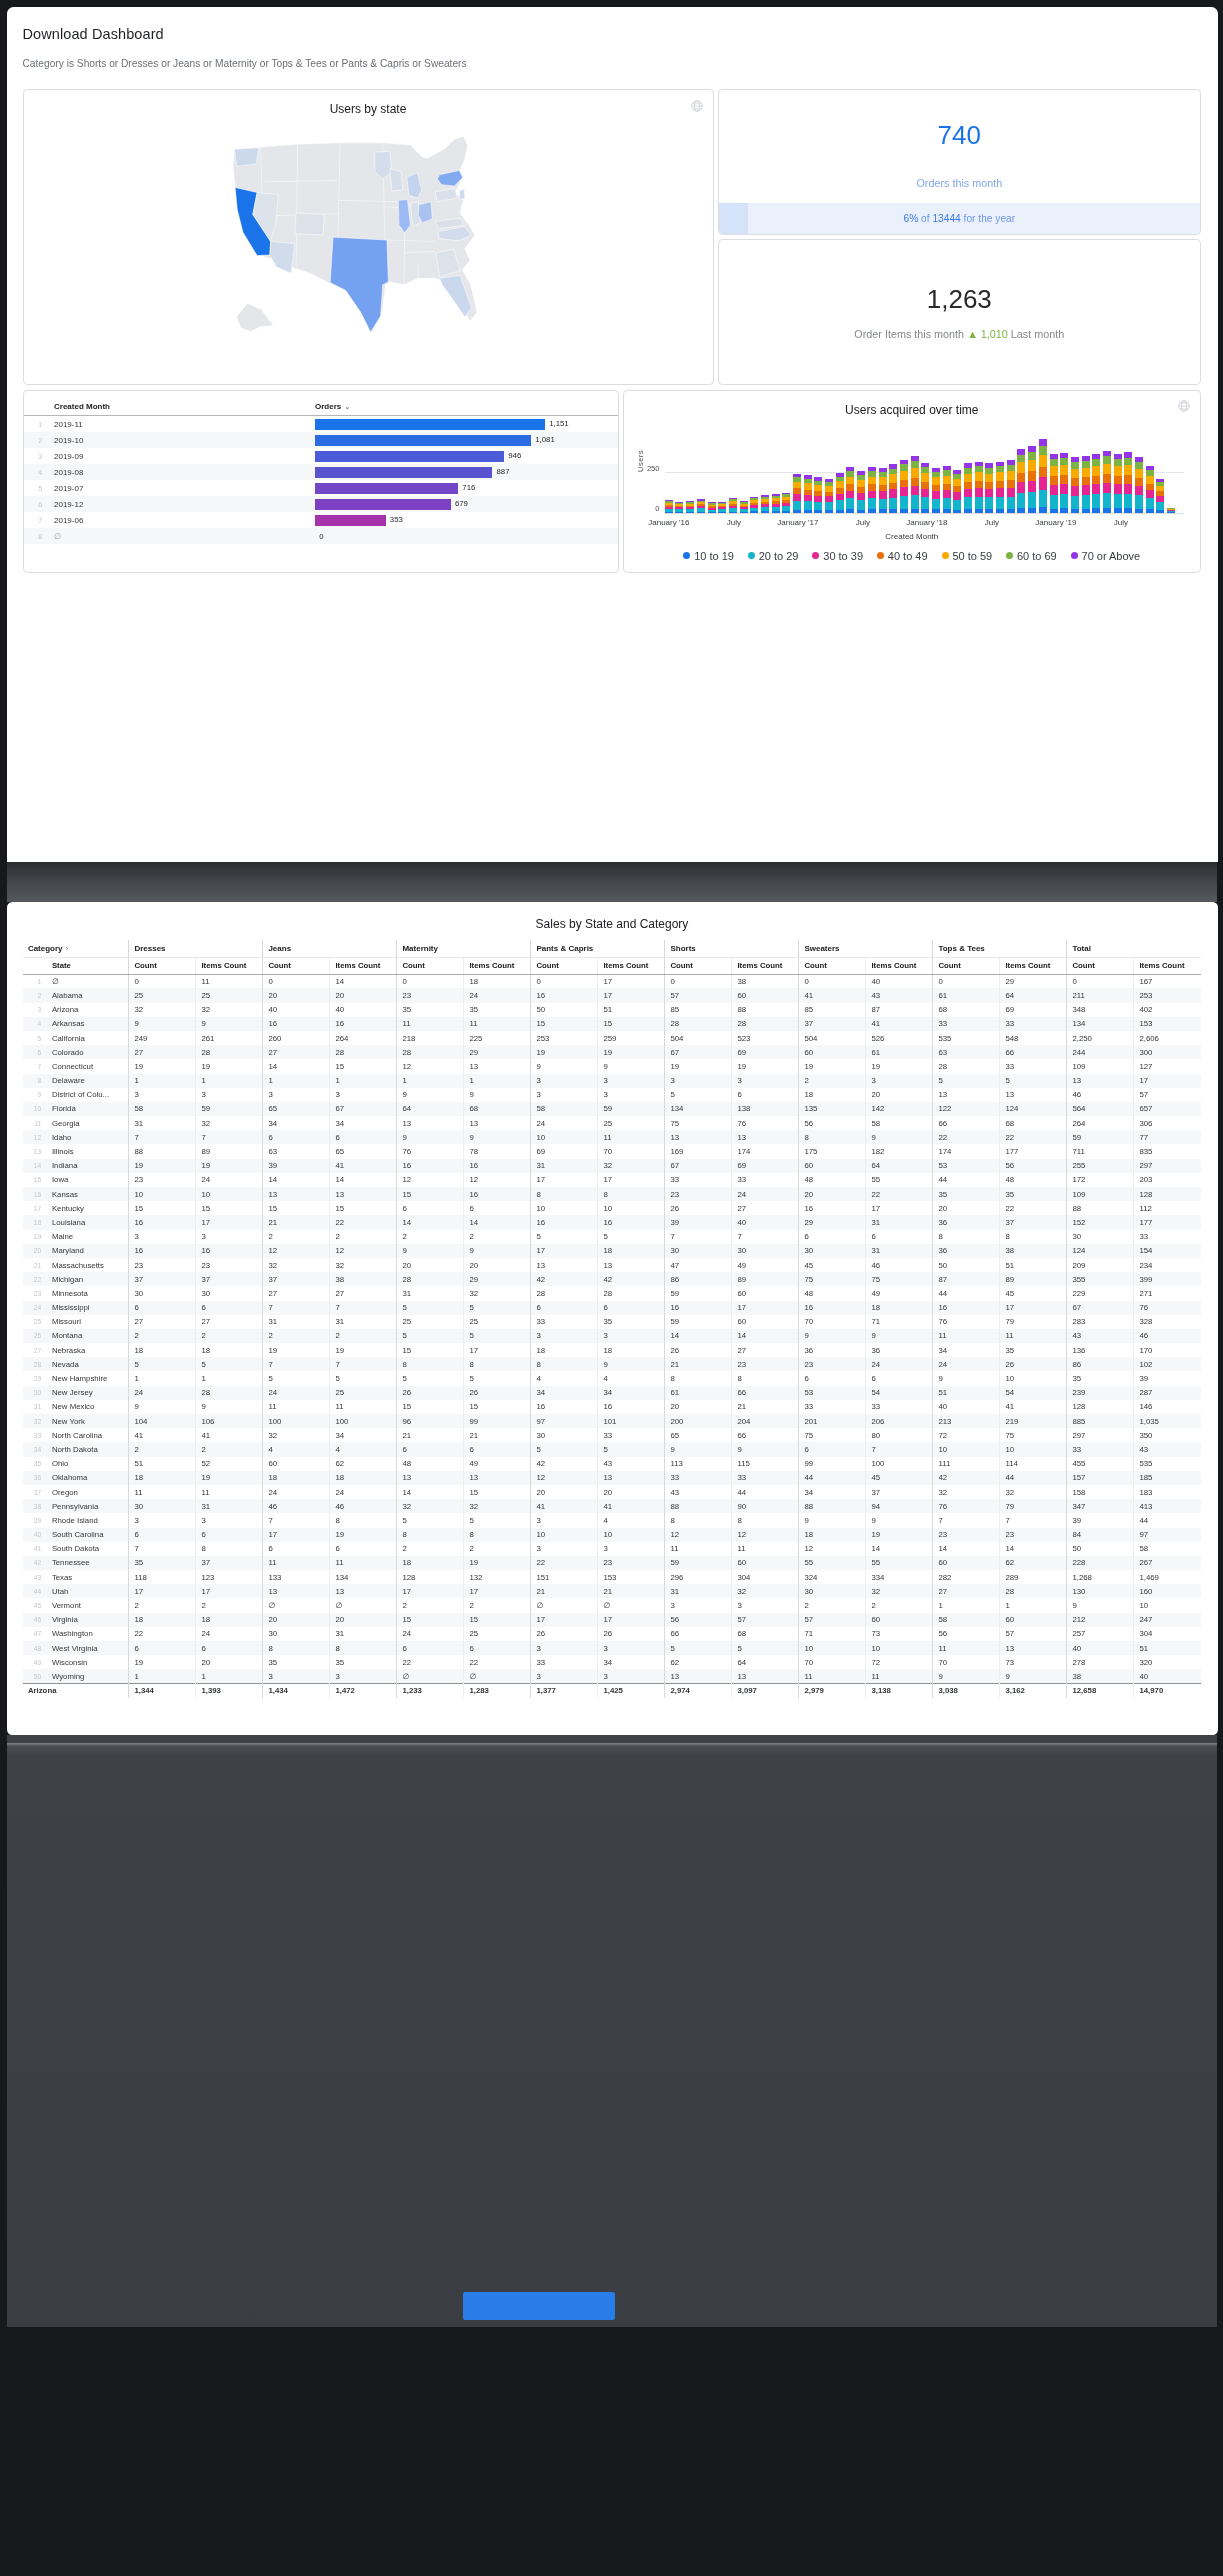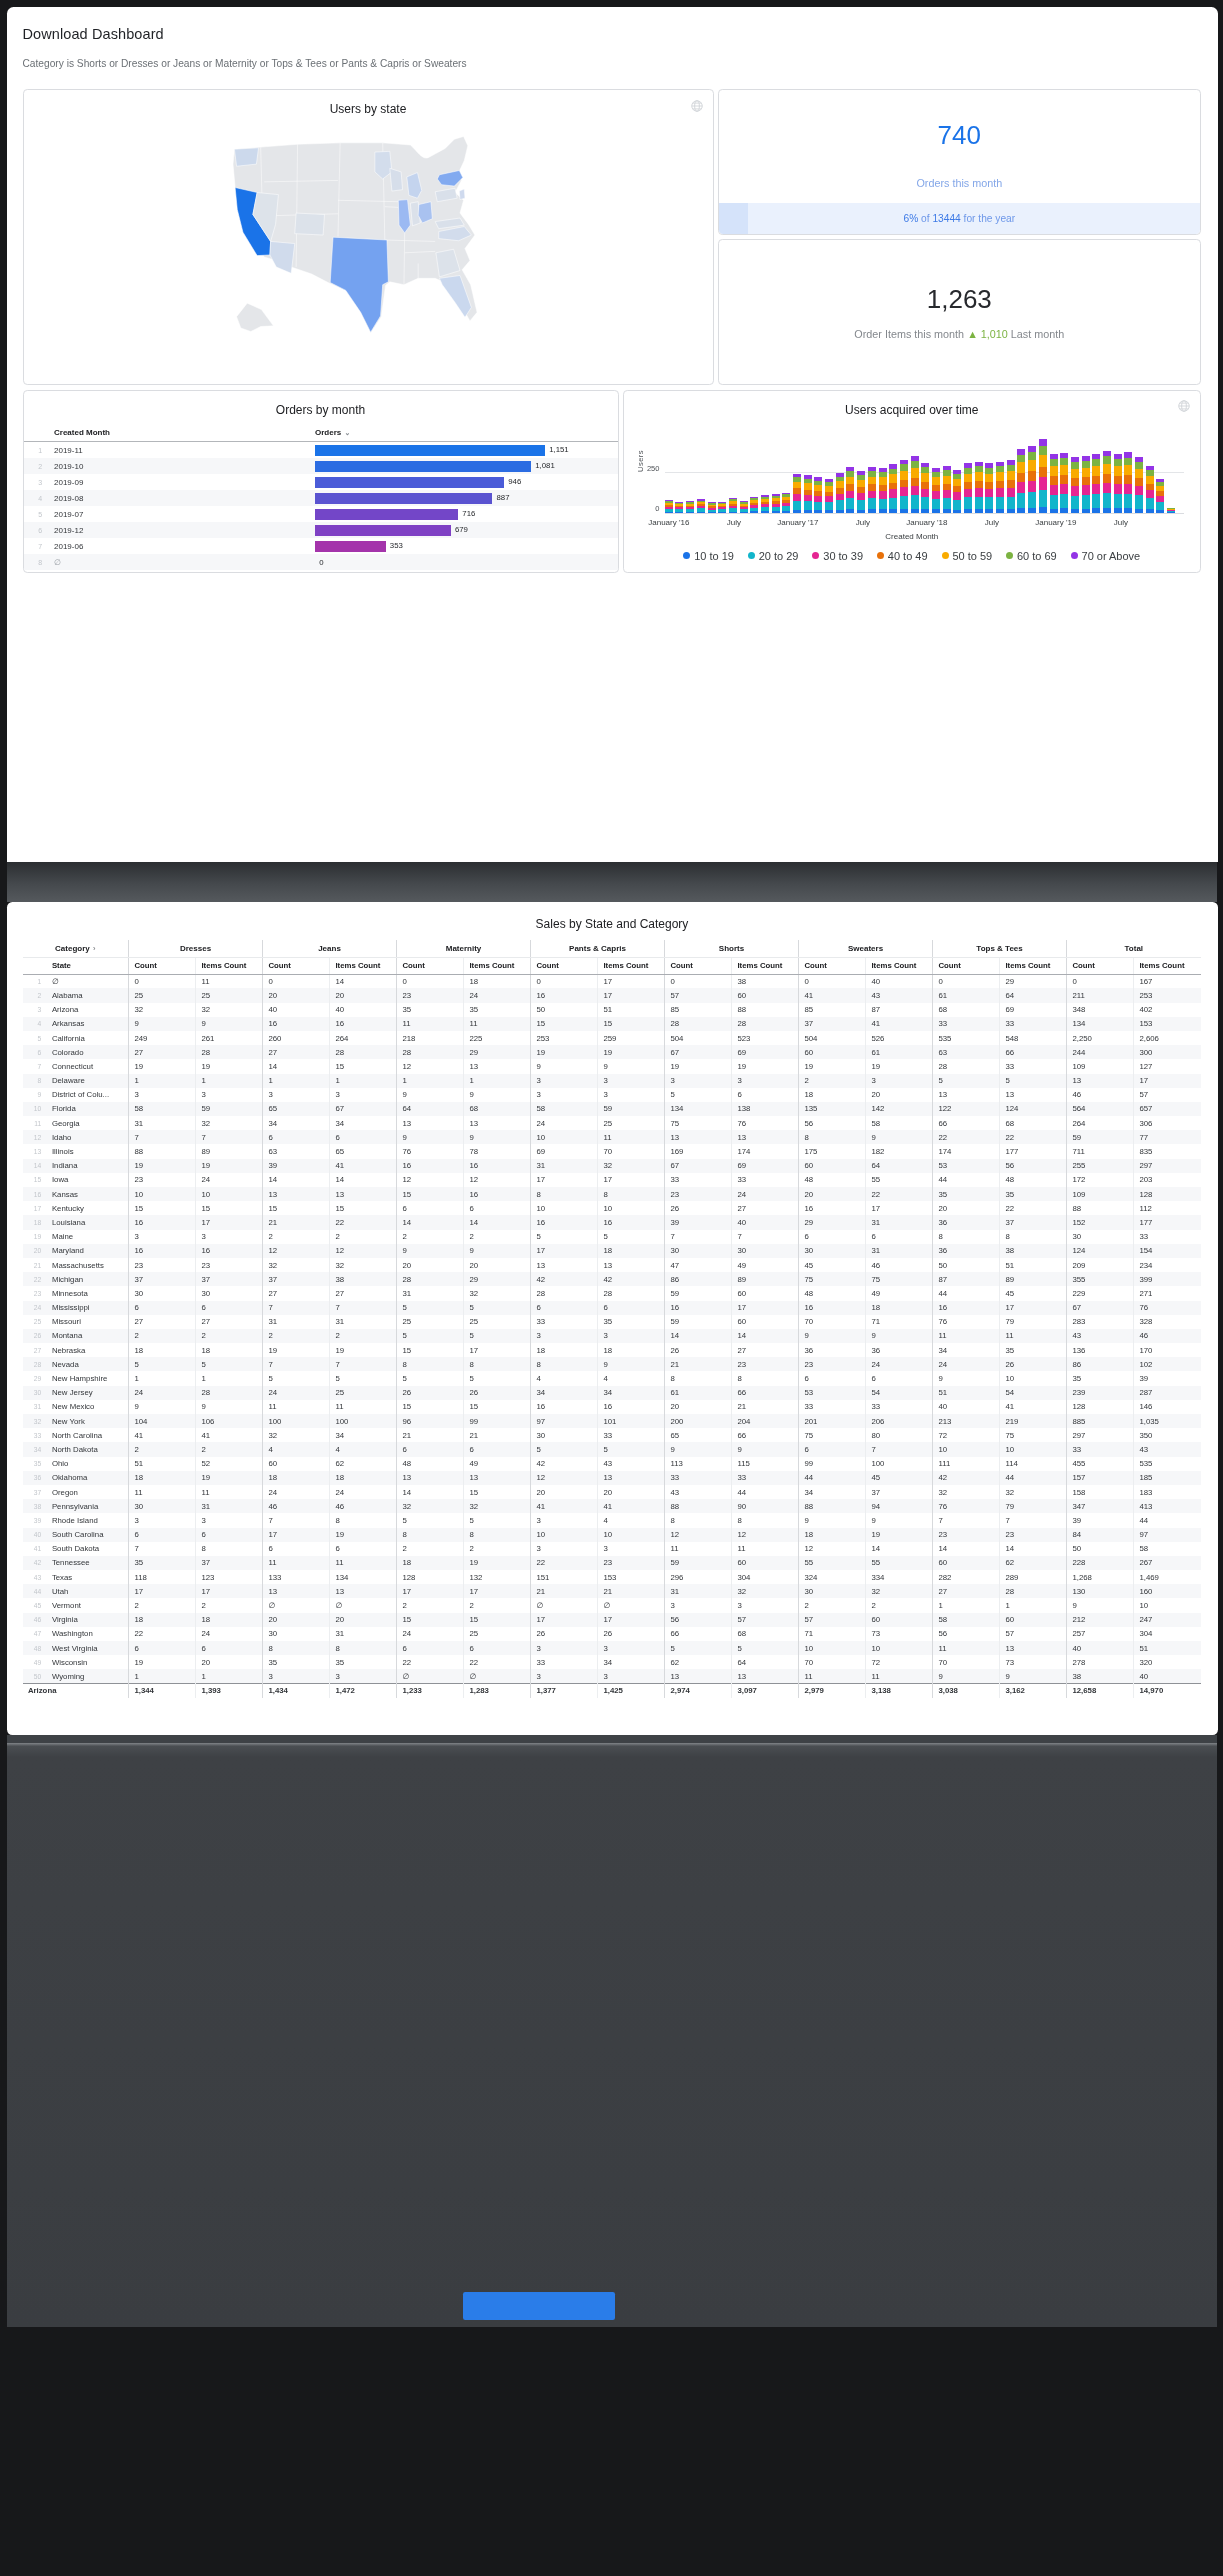--- a/index.html
+++ b/index.html
@@ -67,21 +67,21 @@
   .legend{position:absolute;left:0;right:0;top:159px;display:flex;justify-content:center;gap:14px;font-size:11px;color:#3c4043;}
   .legend .li{display:flex;align-items:center;gap:3.8px;}
   .dot{width:7px;height:7px;border-radius:50%;display:inline-block;}
 
   .sales-title{text-align:center;font-size:12px;color:#202124;padding-top:15px;}
   table.sales{border-collapse:collapse;table-layout:fixed;width:1178px;margin-top:9.7px;}
   table.sales col.cgut{width:24px;}
   table.sales col.cstate{width:82px;}
   table.sales col.cnum{width:67px;}
   .sales th,.sales td{padding:0 5.4px;text-align:left;font-weight:400;overflow:hidden;white-space:nowrap;}
-  .grp-row th{height:17px;font-size:8px;font-weight:700;color:#202124;border-bottom:0.5px solid #e8eaec;text-align:center;}
+  .grp-row th{height:17px;font-size:8px;font-weight:700;color:#202124;border-bottom:0.5px solid #e8eaec;}
   .grp-row th.grp{border-left:0.5px solid #d7d9dc;}
   .sub-row th{height:17px;font-size:7.8px;font-weight:700;color:#202124;border-bottom:1.1px solid #aaadb2;}
   .sub-row th.grp{border-left:0.5px solid #d7d9dc;}
   .sub-row th.odd{border-left:0.5px solid #eceef0;}
   .sales tbody td{height:14.2px;font-size:7.8px;color:#33363a;}
   .sales tbody tr:nth-child(even){background:#f6f7f9;}
   .sales td.gut{color:#c2c6cb;font-size:6.7px;text-align:right;}
   .sales td.state{border-right:0.5px solid #d7d9dc;}
   .sales td.grp{border-left:0.5px solid #d7d9dc;}
   .sales td.odd{border-left:0.5px solid #eceef0;}
@@ -175,21 +175,20 @@
             <span class="up" style="color: rgb(124, 179, 66);"><span>▲</span> <span>1,010</span></span>
             <span>Last month</span>
           </div>
         </div>
       </div>
     </div>
 
     <div class="row2">
 
       <div class="tile orders-tile">
-        <div class="tile-title">Orders by month</div>
         <div class="orders-table">
           <div class="o-head">
             <div class="o-gut"></div>
             <div class="o-month">Created Month</div>
             <div class="o-barcol"><span id="orders-col-label">Orders</span><span class="sort-caret" id="orders-sort-caret">⌄</span></div>
           </div>
           <div id="orders-rows">
               <div class="o-row">
                 <div class="o-gut">1</div>
                 <div class="o-month">2019-11</div>

